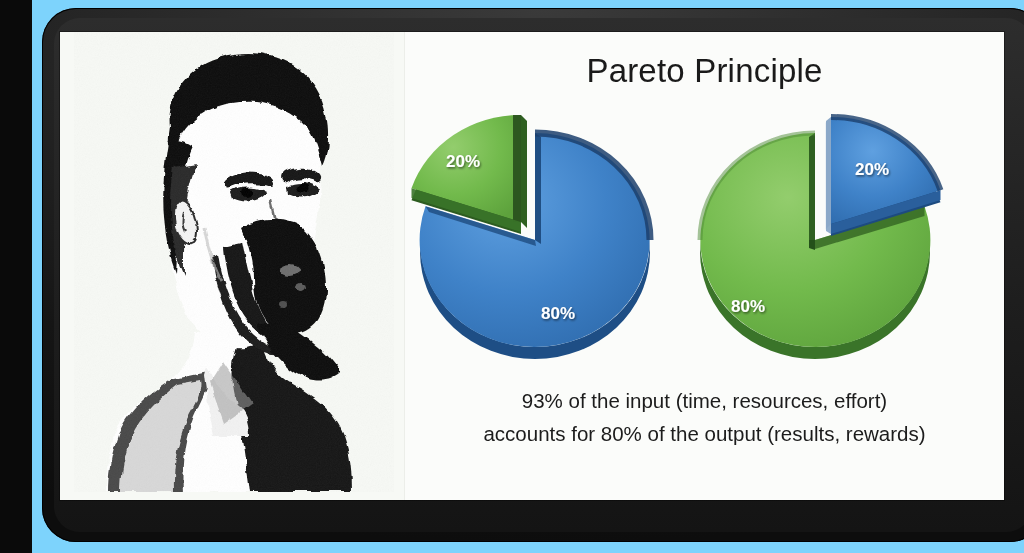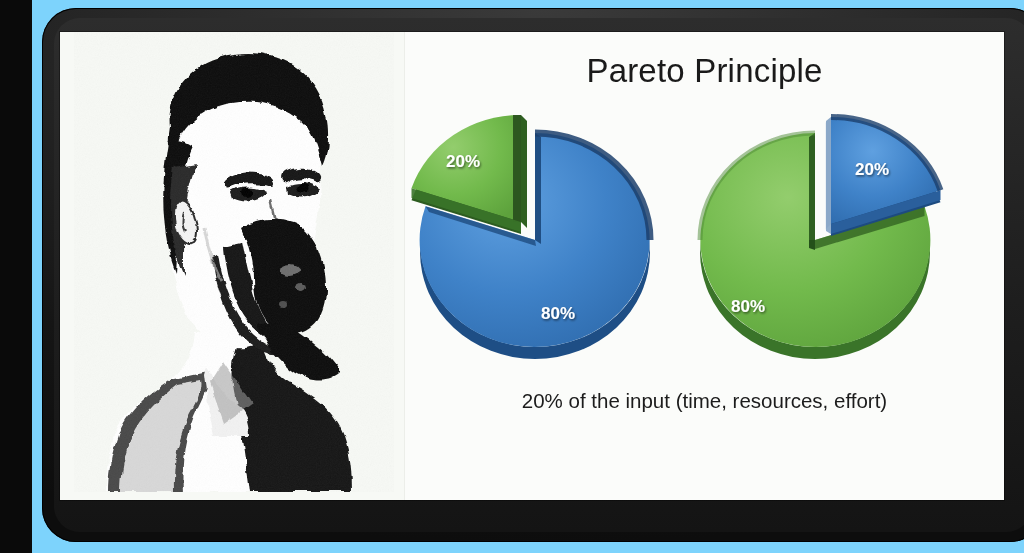--- a/index.html
+++ b/index.html
@@ -329,18 +329,19 @@
 
               <text class="slice-label" x="156" y="101" filter="url(#lblShadow)">20%</text>
             </g>
 
             <text class="slice-label" x="48" y="222" filter="url(#lblShadow)">80%</text>
           </g>
         </svg>
       </div>
 
       <div id="caption">
-        <span class="caption-line">20% of the input (time, resources, effort)</span>
+        <span class="caption-line">93% of the input (time, resources, effort)</span>
+        <span class="caption-line">accounts for 80% of the output (results, rewards)</span>
       </div>
 
     </div>
   </div>
 </div>
 
 </body></html>

